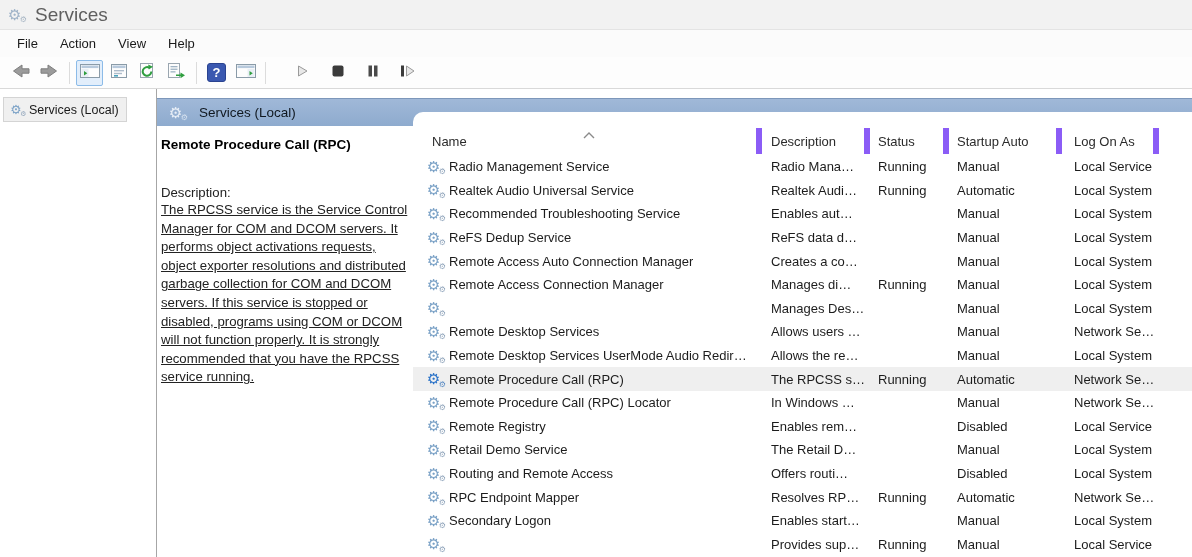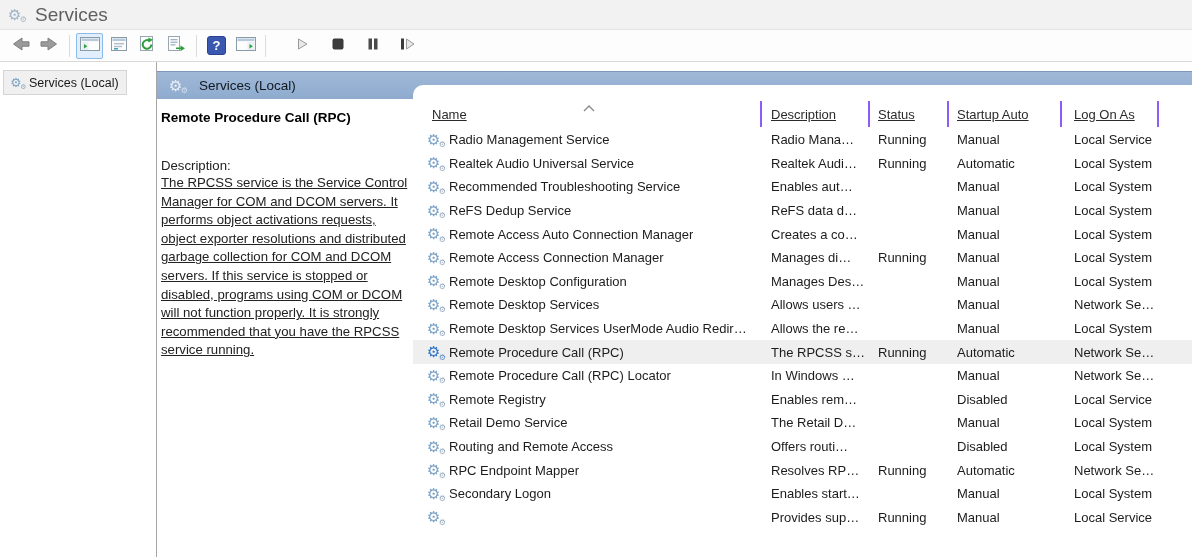--- a/index.html
+++ b/index.html
@@ -61,22 +61,22 @@
   .detail .desc-label { margin-top:33px; font-size:13.2px; color:#222; }
   .detail .desc-text { margin-top:1px; font-size:13.2px; line-height:18.6px; color:#222;text-decoration:underline; }
 
   
   .listpanel { position:absolute; left:256px; right:0; top:23px; bottom:0;
     background:#fff; border-top-left-radius:10px; overflow:hidden; }
   .list-header { position:relative; height:43px; }
   .sort-caret { position:absolute; left:170px; top:13px; }
   .header-cells { position:absolute; left:0; right:0; bottom:1px; height:26px; display:flex;
     font-size:13px; color:#2b2b2b; }
-  .hc { display:flex; align-items:center; border-right:2px solid #8b5cf6;
-    white-space:nowrap; overflow:hidden;text-decoration:underline; }
+  .hc { display:flex; align-items:center; border-right:6px solid #8b5cf6;
+    white-space:nowrap; overflow:hidden; }
   .c-name   { width:349px; flex:0 0 349px; padding-left:19px; }
   .c-desc   { width:108px; flex:0 0 108px; padding-left:9px;  }
   .c-status { width:79px;  flex:0 0 79px;  padding-left:8px;  }
   .c-startup{ width:113px; flex:0 0 113px; padding-left:8px;  }
   .c-logon  { width:97px;  flex:0 0 97px;  padding-left:12px; }
 
   .rows { }
   .svc-row { height:23.6px; display:flex; align-items:center; font-size:13px; color:#1c1c1c; }
   .svc-row.selected { background:#efefef; }
   .svc-row .cell { white-space:nowrap; overflow:hidden; }
@@ -89,20 +89,26 @@
 <div class="window">
 
   <div class="titlebar">
     <span class="gear gear-title">
         <span class="g1">⚙</span>
         <span class="g2">⚙</span>
       </span>
     <span class="title">Services</span>
   </div>
 
+  <div class="menubar">
+    <span class="menu-item">File</span>
+    <span class="menu-item">Action</span>
+    <span class="menu-item">View</span>
+    <span class="menu-item">Help</span>
+  </div>
 
   <div class="toolbar">
     <span class="tbtn">
       <span>
         <svg width="21" height="16" viewBox="0 0 21 16">
             <path d="M12 2 L3.5 8 L12 14 L12 10.2 H19 V5.8 H12 Z" fill="#9b9b9b" stroke="#7e7e7e" stroke-width="1"></path>
           </svg>
       </span>
     </span>
     <span class="tbtn">
@@ -331,21 +337,20 @@
     <span class="cell c-startup">Manual</span>
     <span class="cell c-logon">Local System</span>
   </div>
 
   <div class="svc-row">
     <span class="cell c-name">
       <span class="gear">
                   <span class="g1">⚙</span>
                   <span class="g2">⚙</span>
                 </span>
-      <span class="svc-label">Remote Desktop Configuration</span>
     </span>
     <span class="cell c-desc">Manages Des…</span>
     <span class="cell c-status"></span>
     <span class="cell c-startup">Manual</span>
     <span class="cell c-logon">Local System</span>
   </div>
 
   <div class="svc-row">
     <span class="cell c-name">
       <span class="gear">

